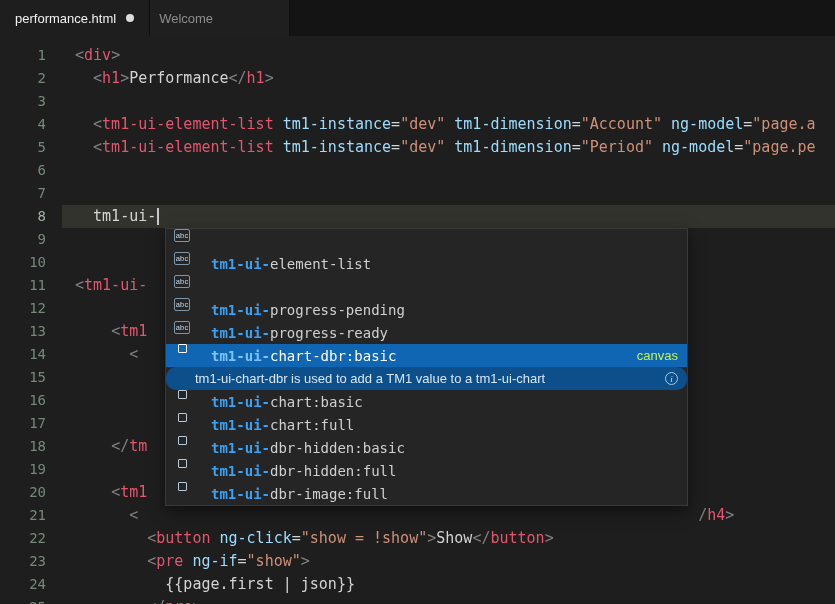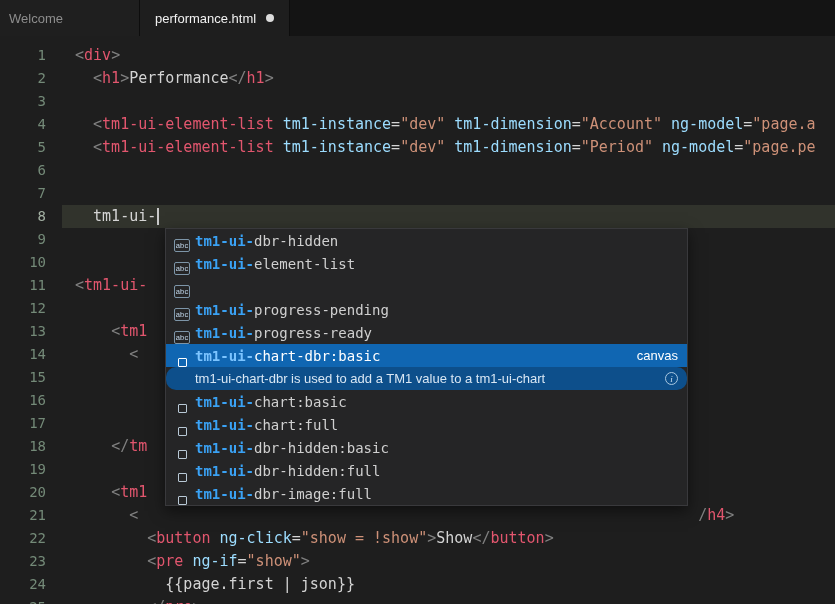--- a/index.html
+++ b/index.html
@@ -84,22 +84,22 @@
     align-items: center;
     height: 23px;
     padding: 0 9px 0 7px;
     color: #d0d0d0;
     cursor: pointer;
   }
   .sg-row.selected { background: #1066b2; color: #ffffff; }
   .sg-icon {
     flex: none;
     width: 18px; height: 23px;
-    display: flex; align-items: flex-end; justify-content: center;
-    margin-right: 4px;
+    display: flex; align-items: flex-start; justify-content: center;
+    margin-right: 20px;
   }
   .ic-abc {
     font-family: "Liberation Sans", sans-serif;
     font-size: 7.5px;
     line-height: 9px;
     padding: 1px 1px;
     color: #c3d9ec;
     border: 1px solid #7d95a8;
     border-radius: 2px;
     letter-spacing: 0.2px;
@@ -108,21 +108,21 @@
     width: 9px; height: 9px;
     border: 1px solid #b9c9d6;
     border-radius: 1px;
   }
   .sg-row.selected .ic-snip { border-color: #ffffff; }
   .sg-label { white-space: pre; }
   .sg-match { color: #3aa2f5; font-weight: bold; }
   .sg-row.selected .sg-match { color: #7cc4ff; }
   .sg-right {
     margin-left: auto;
-    color: #ffffff;
+    color: #bef264;
     font-family: "Liberation Sans", sans-serif;
     font-size: 13px;
   }
   .sg-doc {
     display: flex;
     align-items: center;
     height: 23px;
     background: #0d4f8b;
     color: #d9e7f4;
     font-family: "Liberation Sans", sans-serif;
@@ -144,26 +144,26 @@
     text-align: center;
     font-style: italic;
     font-family: "Liberation Serif", serif;
   }
 </style>
 </head>
 <body>
 
 <div class="window">
   <div class="tabbar">
-    <div class="tab inactive">
-      <span class="tab-label">Welcome</span>
-    </div>
     <div class="tab active">
       <span class="tab-label">performance.html</span>
       <span class="dot"></span>
+    </div>
+    <div class="tab inactive">
+      <span class="tab-label">Welcome</span>
     </div>
   </div>
 
   <div class="editor">
     <div id="lines">
         <div class="code-row"><span class="gutter">1</span><span class="code"><span class="tk-ang">&lt;</span><span class="tk-tag">div</span><span class="tk-ang">&gt;</span></span></div>
         <div class="code-row"><span class="gutter">2</span><span class="code"><span class="tk-txt">  </span><span class="tk-ang">&lt;</span><span class="tk-tag">h1</span><span class="tk-ang">&gt;</span><span class="tk-txt">Performance</span><span class="tk-ang">&lt;/</span><span class="tk-tag">h1</span><span class="tk-ang">&gt;</span></span></div>
         <div class="code-row"><span class="gutter">3</span><span class="code"></span></div>
         <div class="code-row"><span class="gutter">4</span><span class="code"><span class="tk-txt">  </span><span class="tk-ang">&lt;</span><span class="tk-tag">tm1-ui-element-list</span><span class="tk-txt"> </span><span class="tk-attr">tm1-instance</span><span class="tk-txt">=</span><span class="tk-str">"dev"</span><span class="tk-txt"> </span><span class="tk-attr">tm1-dimension</span><span class="tk-txt">=</span><span class="tk-str">"Account"</span><span class="tk-txt"> </span><span class="tk-attr">ng-model</span><span class="tk-txt">=</span><span class="tk-str">"page.a</span></span></div>
         <div class="code-row"><span class="gutter">5</span><span class="code"><span class="tk-txt">  </span><span class="tk-ang">&lt;</span><span class="tk-tag">tm1-ui-element-list</span><span class="tk-txt"> </span><span class="tk-attr">tm1-instance</span><span class="tk-txt">=</span><span class="tk-str">"dev"</span><span class="tk-txt"> </span><span class="tk-attr">tm1-dimension</span><span class="tk-txt">=</span><span class="tk-str">"Period"</span><span class="tk-txt"> </span><span class="tk-attr">ng-model</span><span class="tk-txt">=</span><span class="tk-str">"page.pe</span></span></div>
@@ -186,21 +186,20 @@
         <div class="code-row"><span class="gutter">22</span><span class="code"><span class="tk-txt">        </span><span class="tk-ang">&lt;</span><span class="tk-tag">button</span><span class="tk-txt"> </span><span class="tk-attr">ng-click</span><span class="tk-txt">=</span><span class="tk-str">"show = !show"</span><span class="tk-ang">&gt;</span><span class="tk-txt">Show</span><span class="tk-ang">&lt;/</span><span class="tk-tag">button</span><span class="tk-ang">&gt;</span></span></div>
         <div class="code-row"><span class="gutter">23</span><span class="code"><span class="tk-txt">        </span><span class="tk-ang">&lt;</span><span class="tk-tag">pre</span><span class="tk-txt"> </span><span class="tk-attr">ng-if</span><span class="tk-txt">=</span><span class="tk-str">"show"</span><span class="tk-ang">&gt;</span></span></div>
         <div class="code-row"><span class="gutter">24</span><span class="code"><span class="tk-txt">          {{page.first | json}}</span></span></div>
         <div class="code-row"><span class="gutter">25</span><span class="code"><span class="tk-txt">        </span><span class="tk-ang">&lt;/</span><span class="tk-tag">pre</span><span class="tk-ang">&gt;</span></span></div>
       </div>
     <div class="suggest" id="suggest">
         <div class="sg-row">
           <span class="sg-icon">
             <span class="ic-abc">abc</span>
           </span>
-          <span class="sg-label"><span class="sg-match">tm1-ui-</span><span class="sg-rest">dbr-hidden</span></span>
         </div>
         <div class="sg-row">
           <span class="sg-icon">
             <span class="ic-abc">abc</span>
           </span>
           <span class="sg-label"><span class="sg-match">tm1-ui-</span><span class="sg-rest">element-list</span></span>
         </div>
         <div class="sg-row">
           <span class="sg-icon">
             <span class="ic-abc">abc</span>

